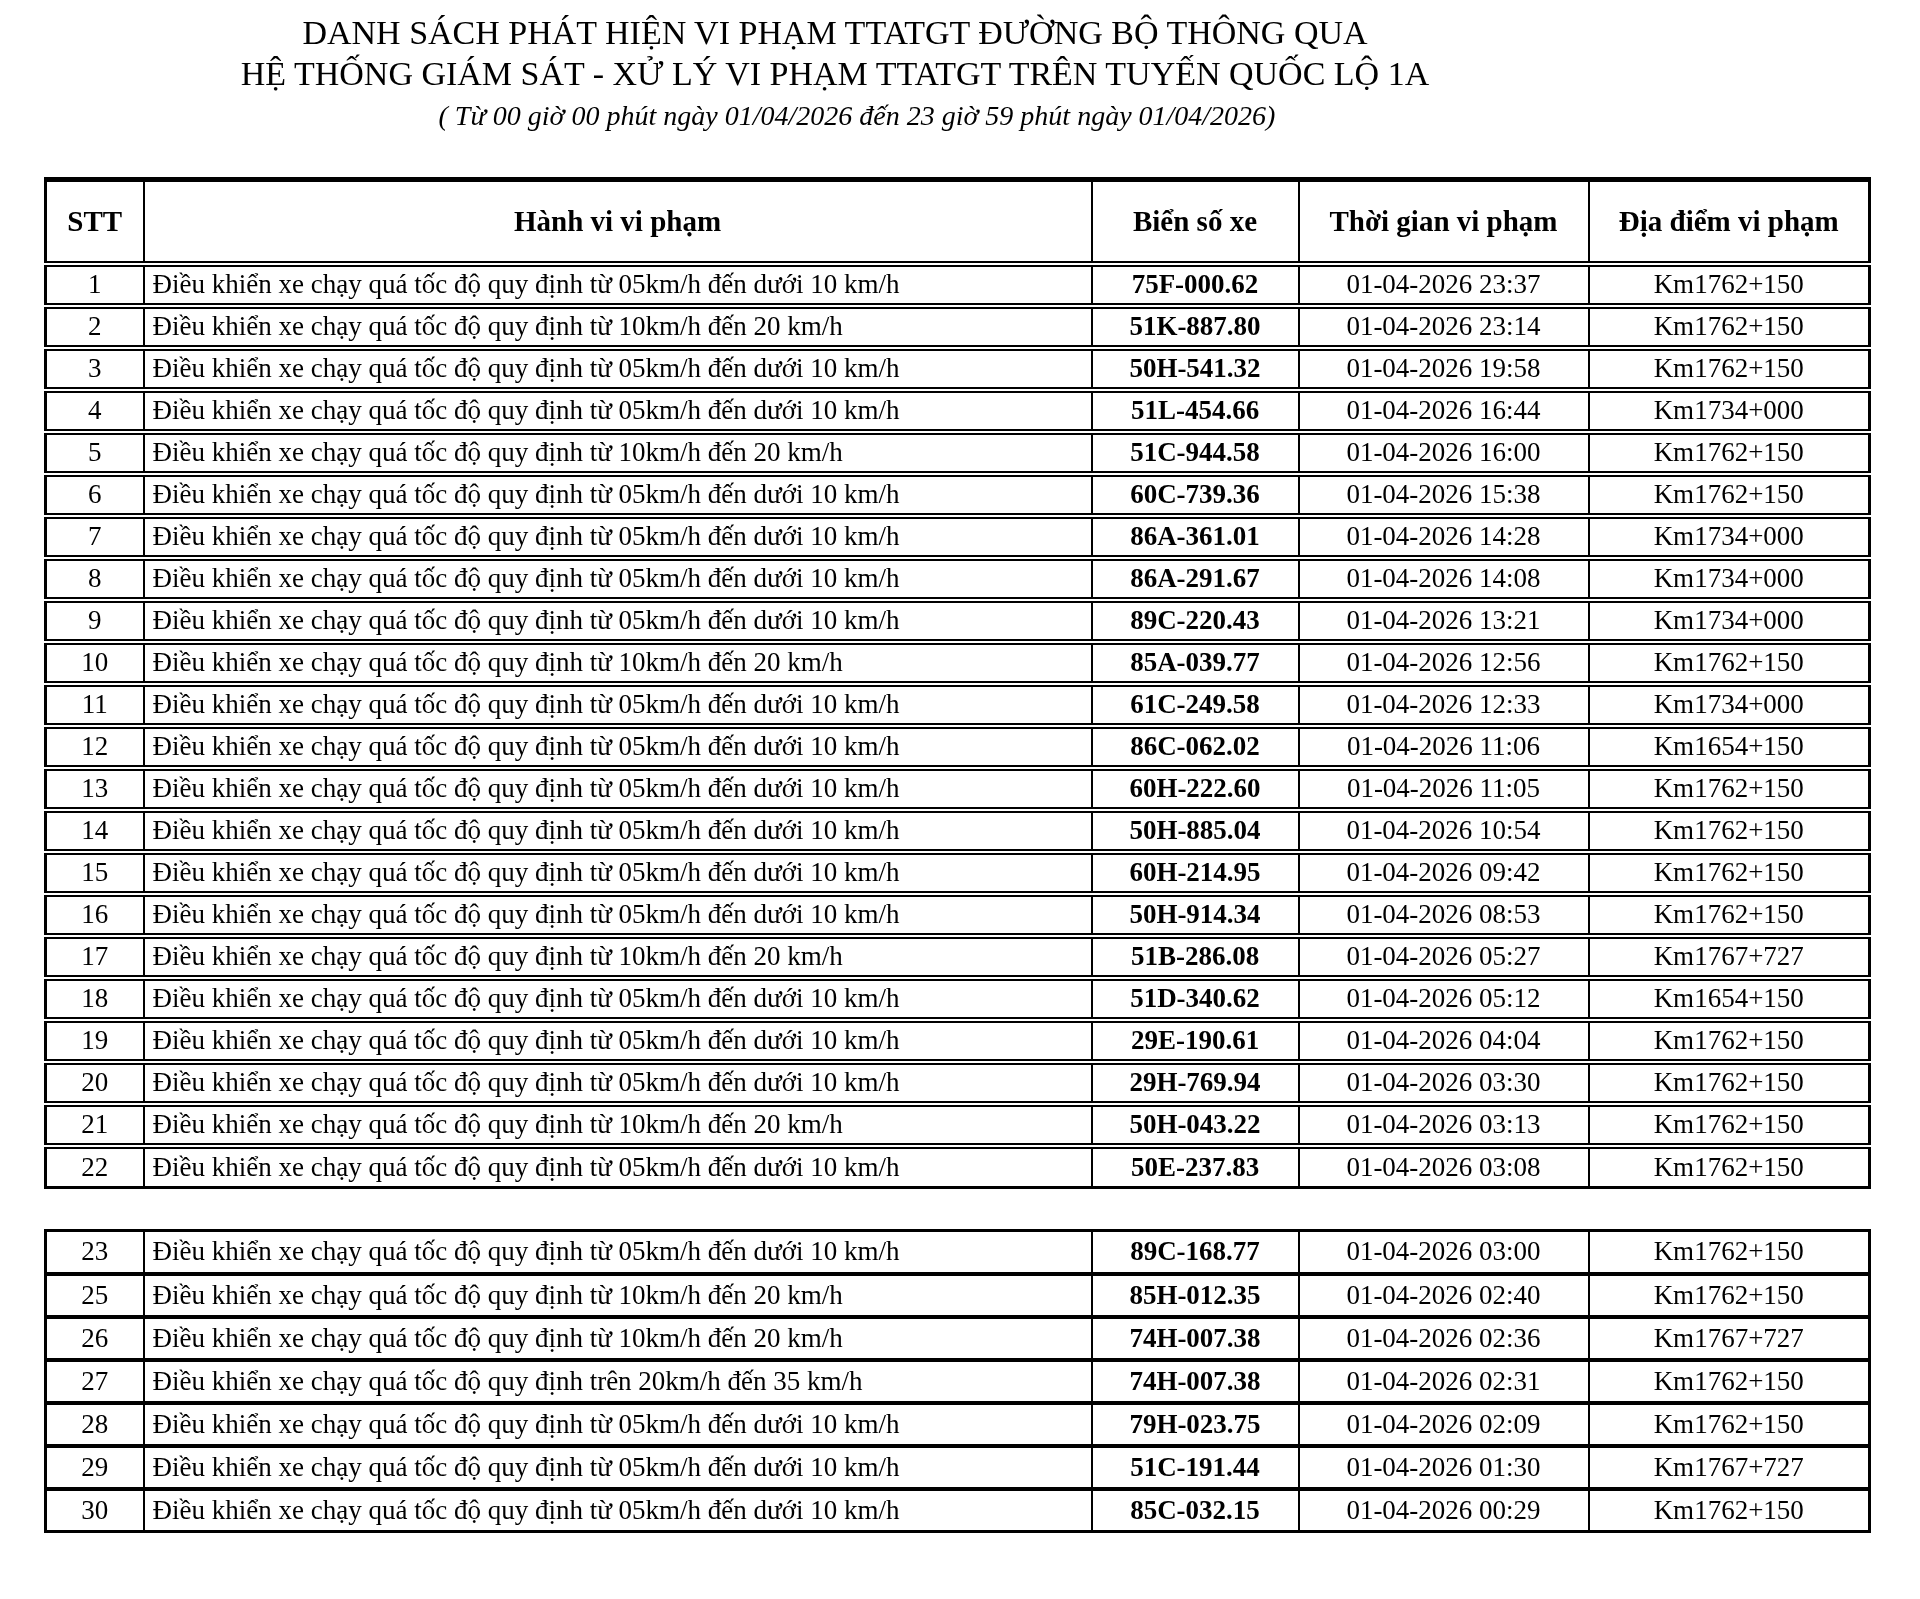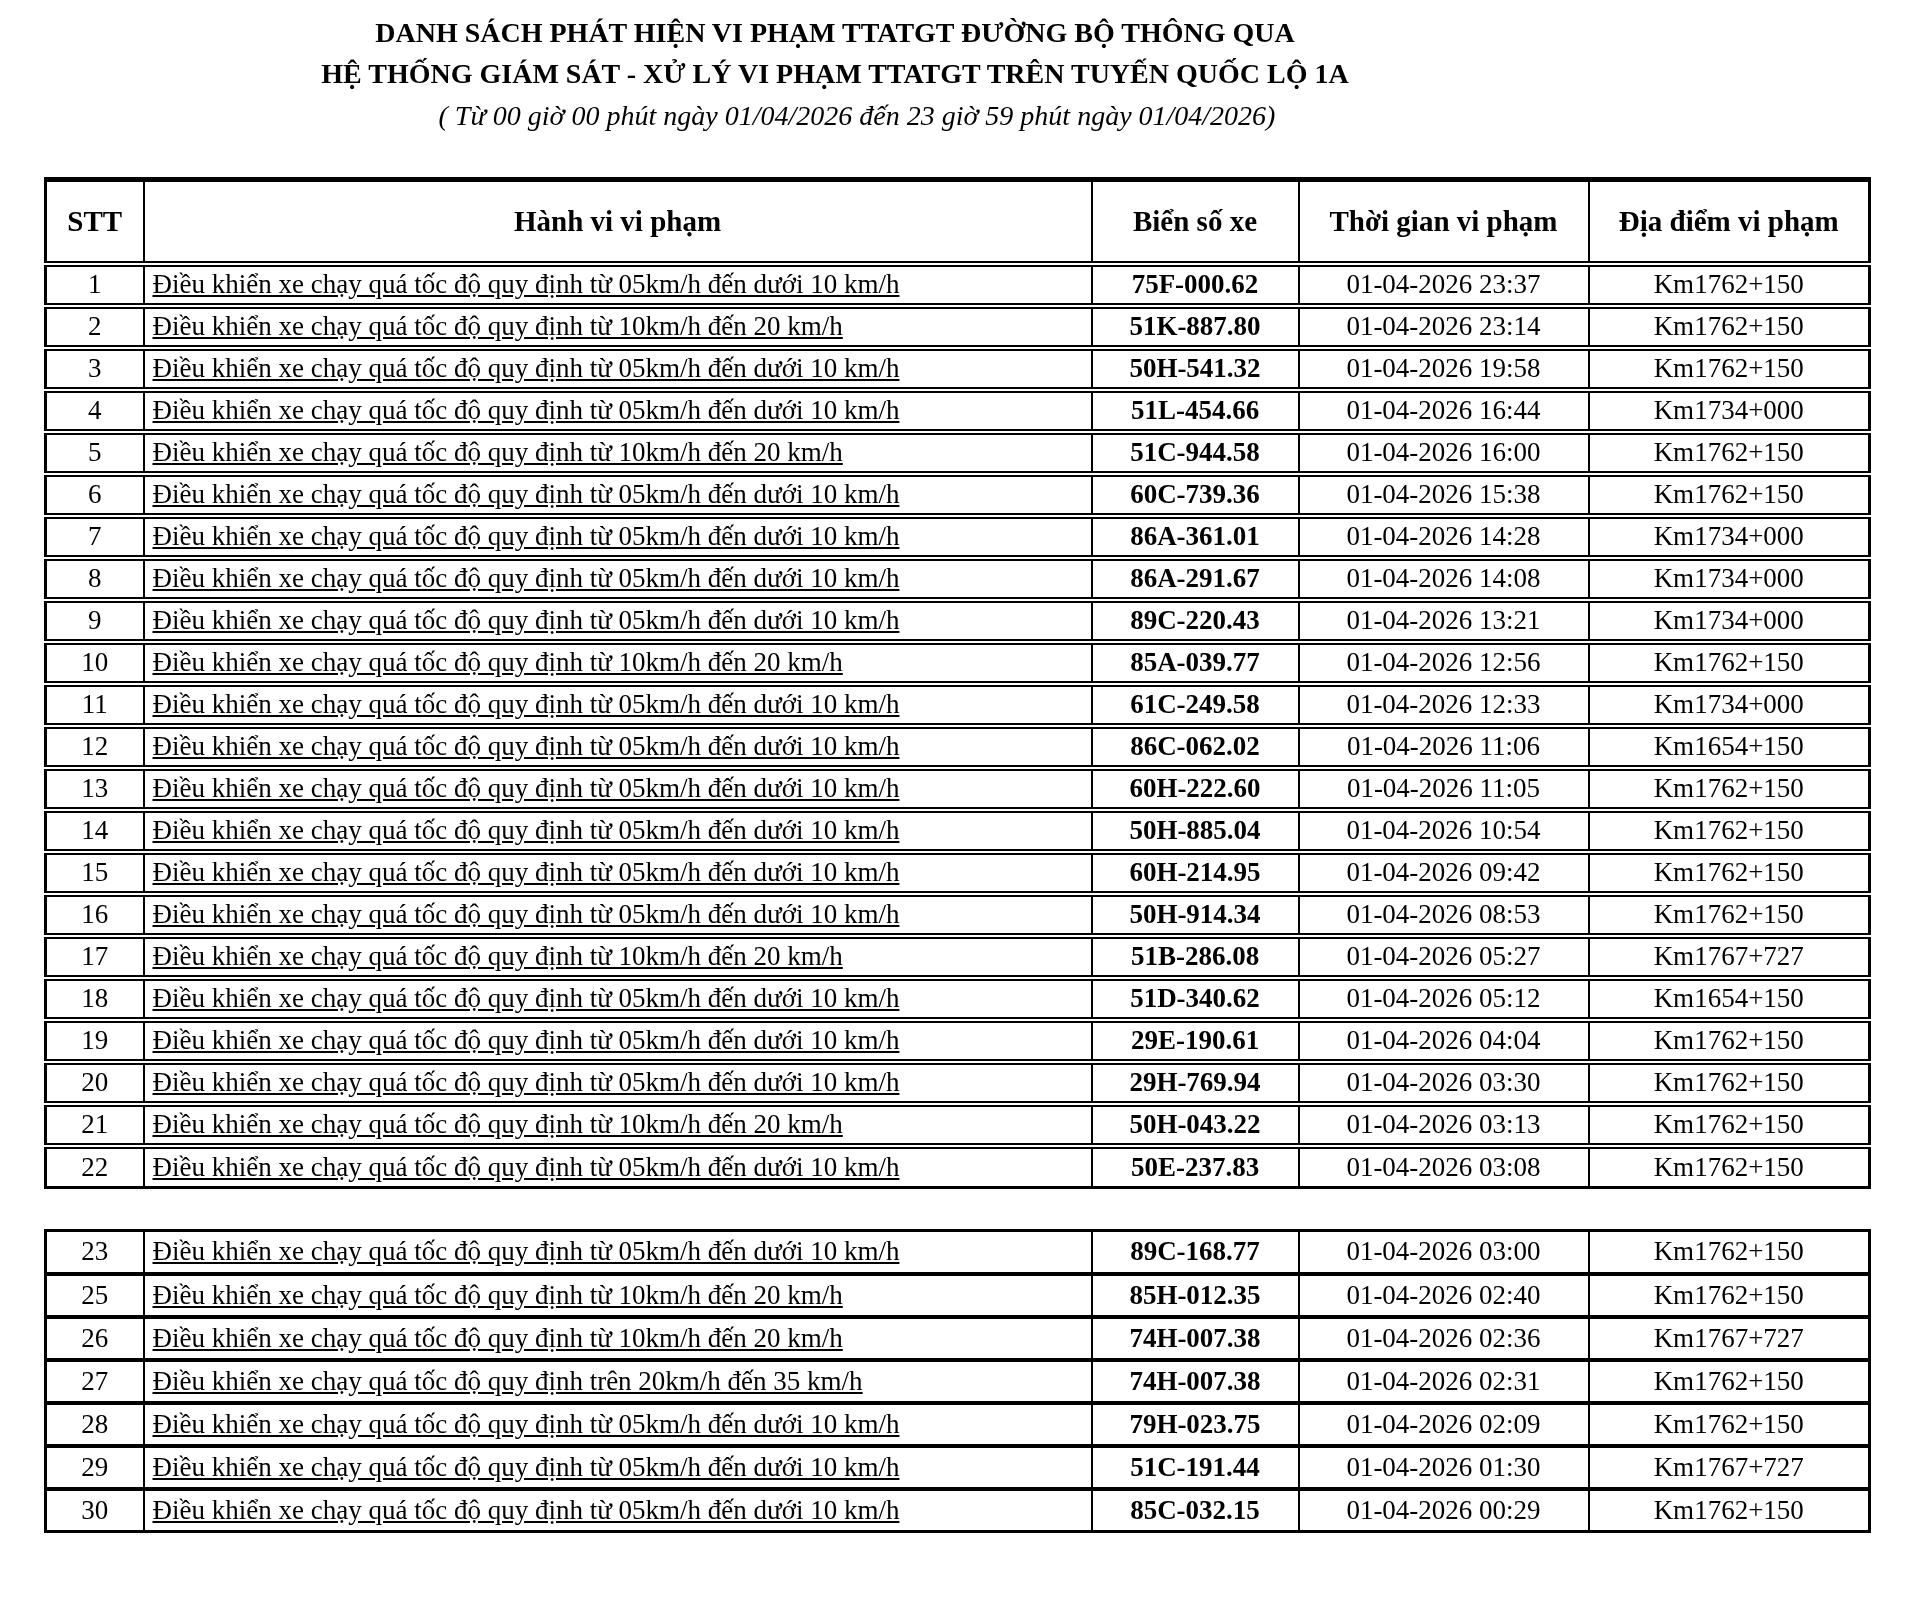--- a/index.html
+++ b/index.html
@@ -8,22 +8,22 @@
     background: #ffffff; color: #000000;
     font-family: "Liberation Serif", "DejaVu Serif", serif;
     overflow: hidden;
   }
   .doc-header {
     width: 1670px;
     text-align: center;
     padding-top: 12px;
   }
   .title-line {
-    font-weight: bold;
-    font-size: 28px;
+    font-weight: normal;
+    font-size: 34px;
     line-height: 41px;
     letter-spacing: 0px;
     white-space: nowrap;
   }
   .subtitle-line {
     font-style: italic;
     font-size: 28px;
     line-height: 34px;
     margin-top: 5px;
     white-space: nowrap;
@@ -50,21 +50,21 @@
     font-size: 27px;
     vertical-align: middle;
     text-align: center;
     border-left: 2px solid #000;
     border-right: 2px solid #000;
   }
   .t1 td { height: 42px; border-bottom: 6px double #000; }
   .t2 td { height: 43px; border-bottom: 4px solid #000; }
   .t1 tr:last-child td { border-bottom: 3px solid #000; }
   .t2 tr:last-child td { border-bottom: 3px solid #000; }
-  td.c-violation { text-align: left; padding-left: 8px; white-space: nowrap; text-decoration: underline; }
+  td.c-violation { text-align: left; padding-left: 8px; white-space: nowrap; }
   td.c-plate { font-weight: bold; }
 </style>
 </head>
 <body>
 
 <div class="page">
 
   <div class="doc-header">
     <div class="title-line">DANH SÁCH PHÁT HIỆN VI PHẠM TTATGT ĐƯỜNG BỘ THÔNG QUA</div>
     <div class="title-line">HỆ THỐNG GIÁM SÁT - XỬ LÝ VI PHẠM TTATGT TRÊN TUYẾN QUỐC LỘ 1A</div>

